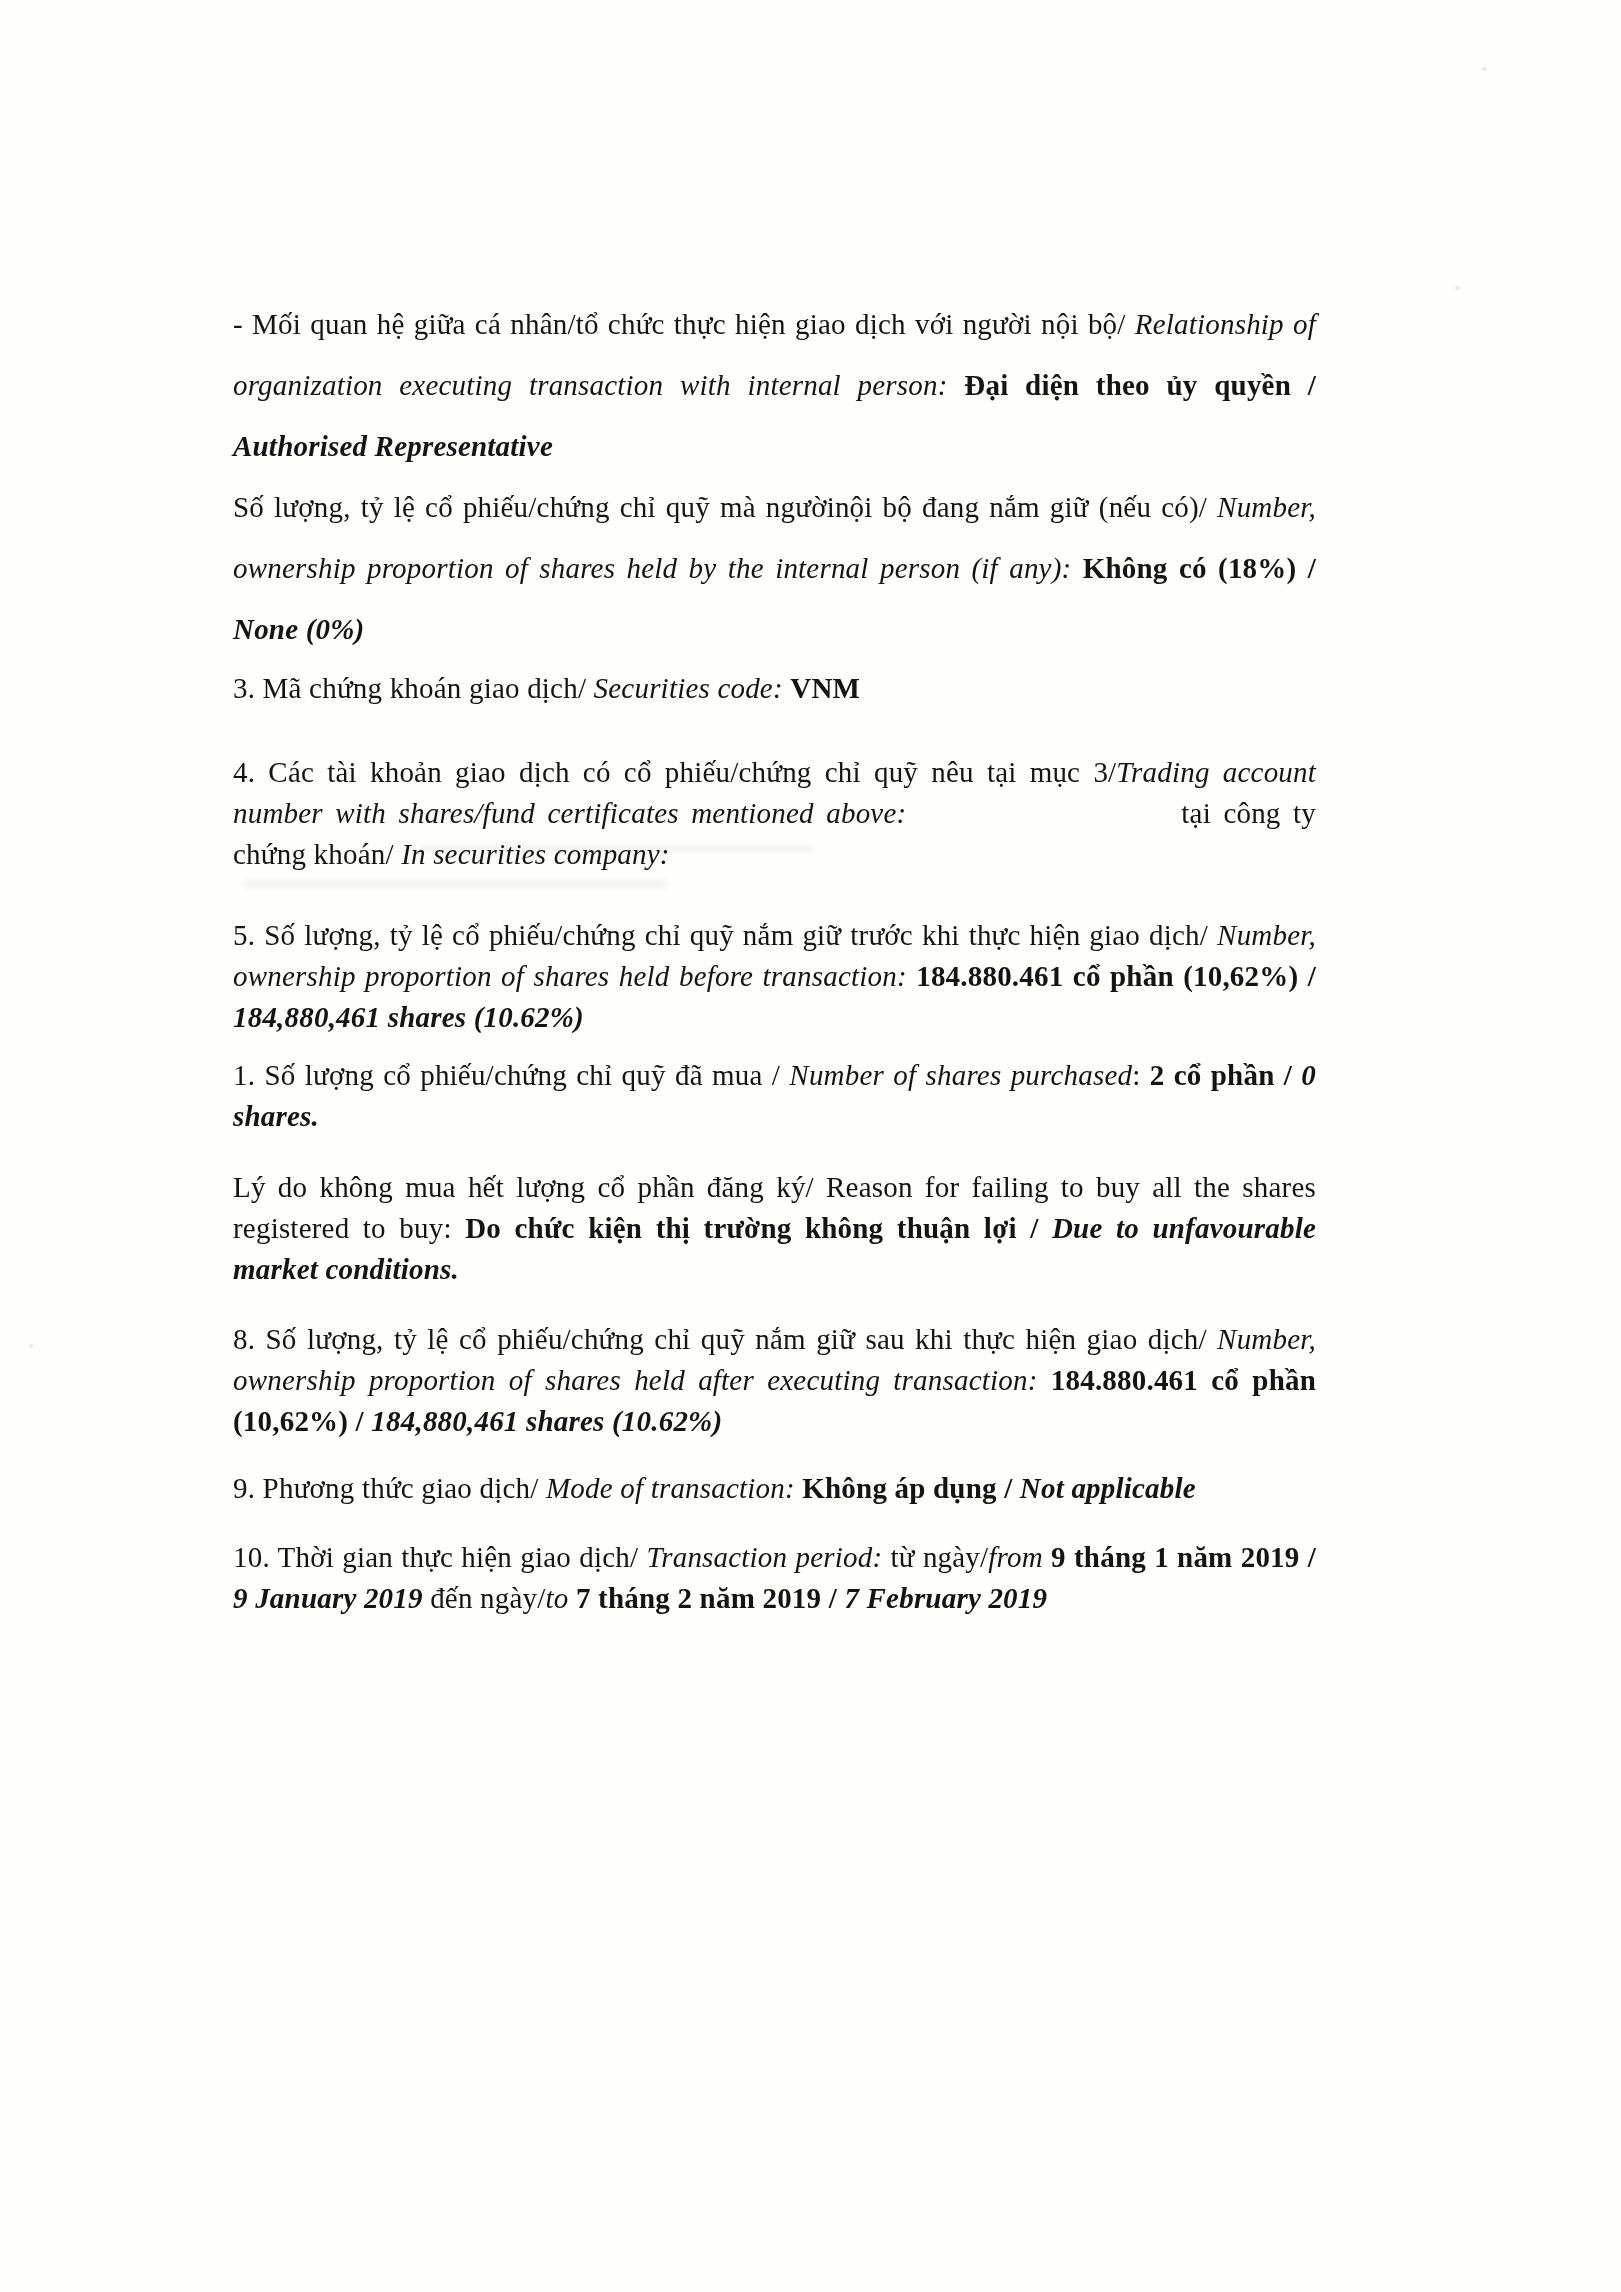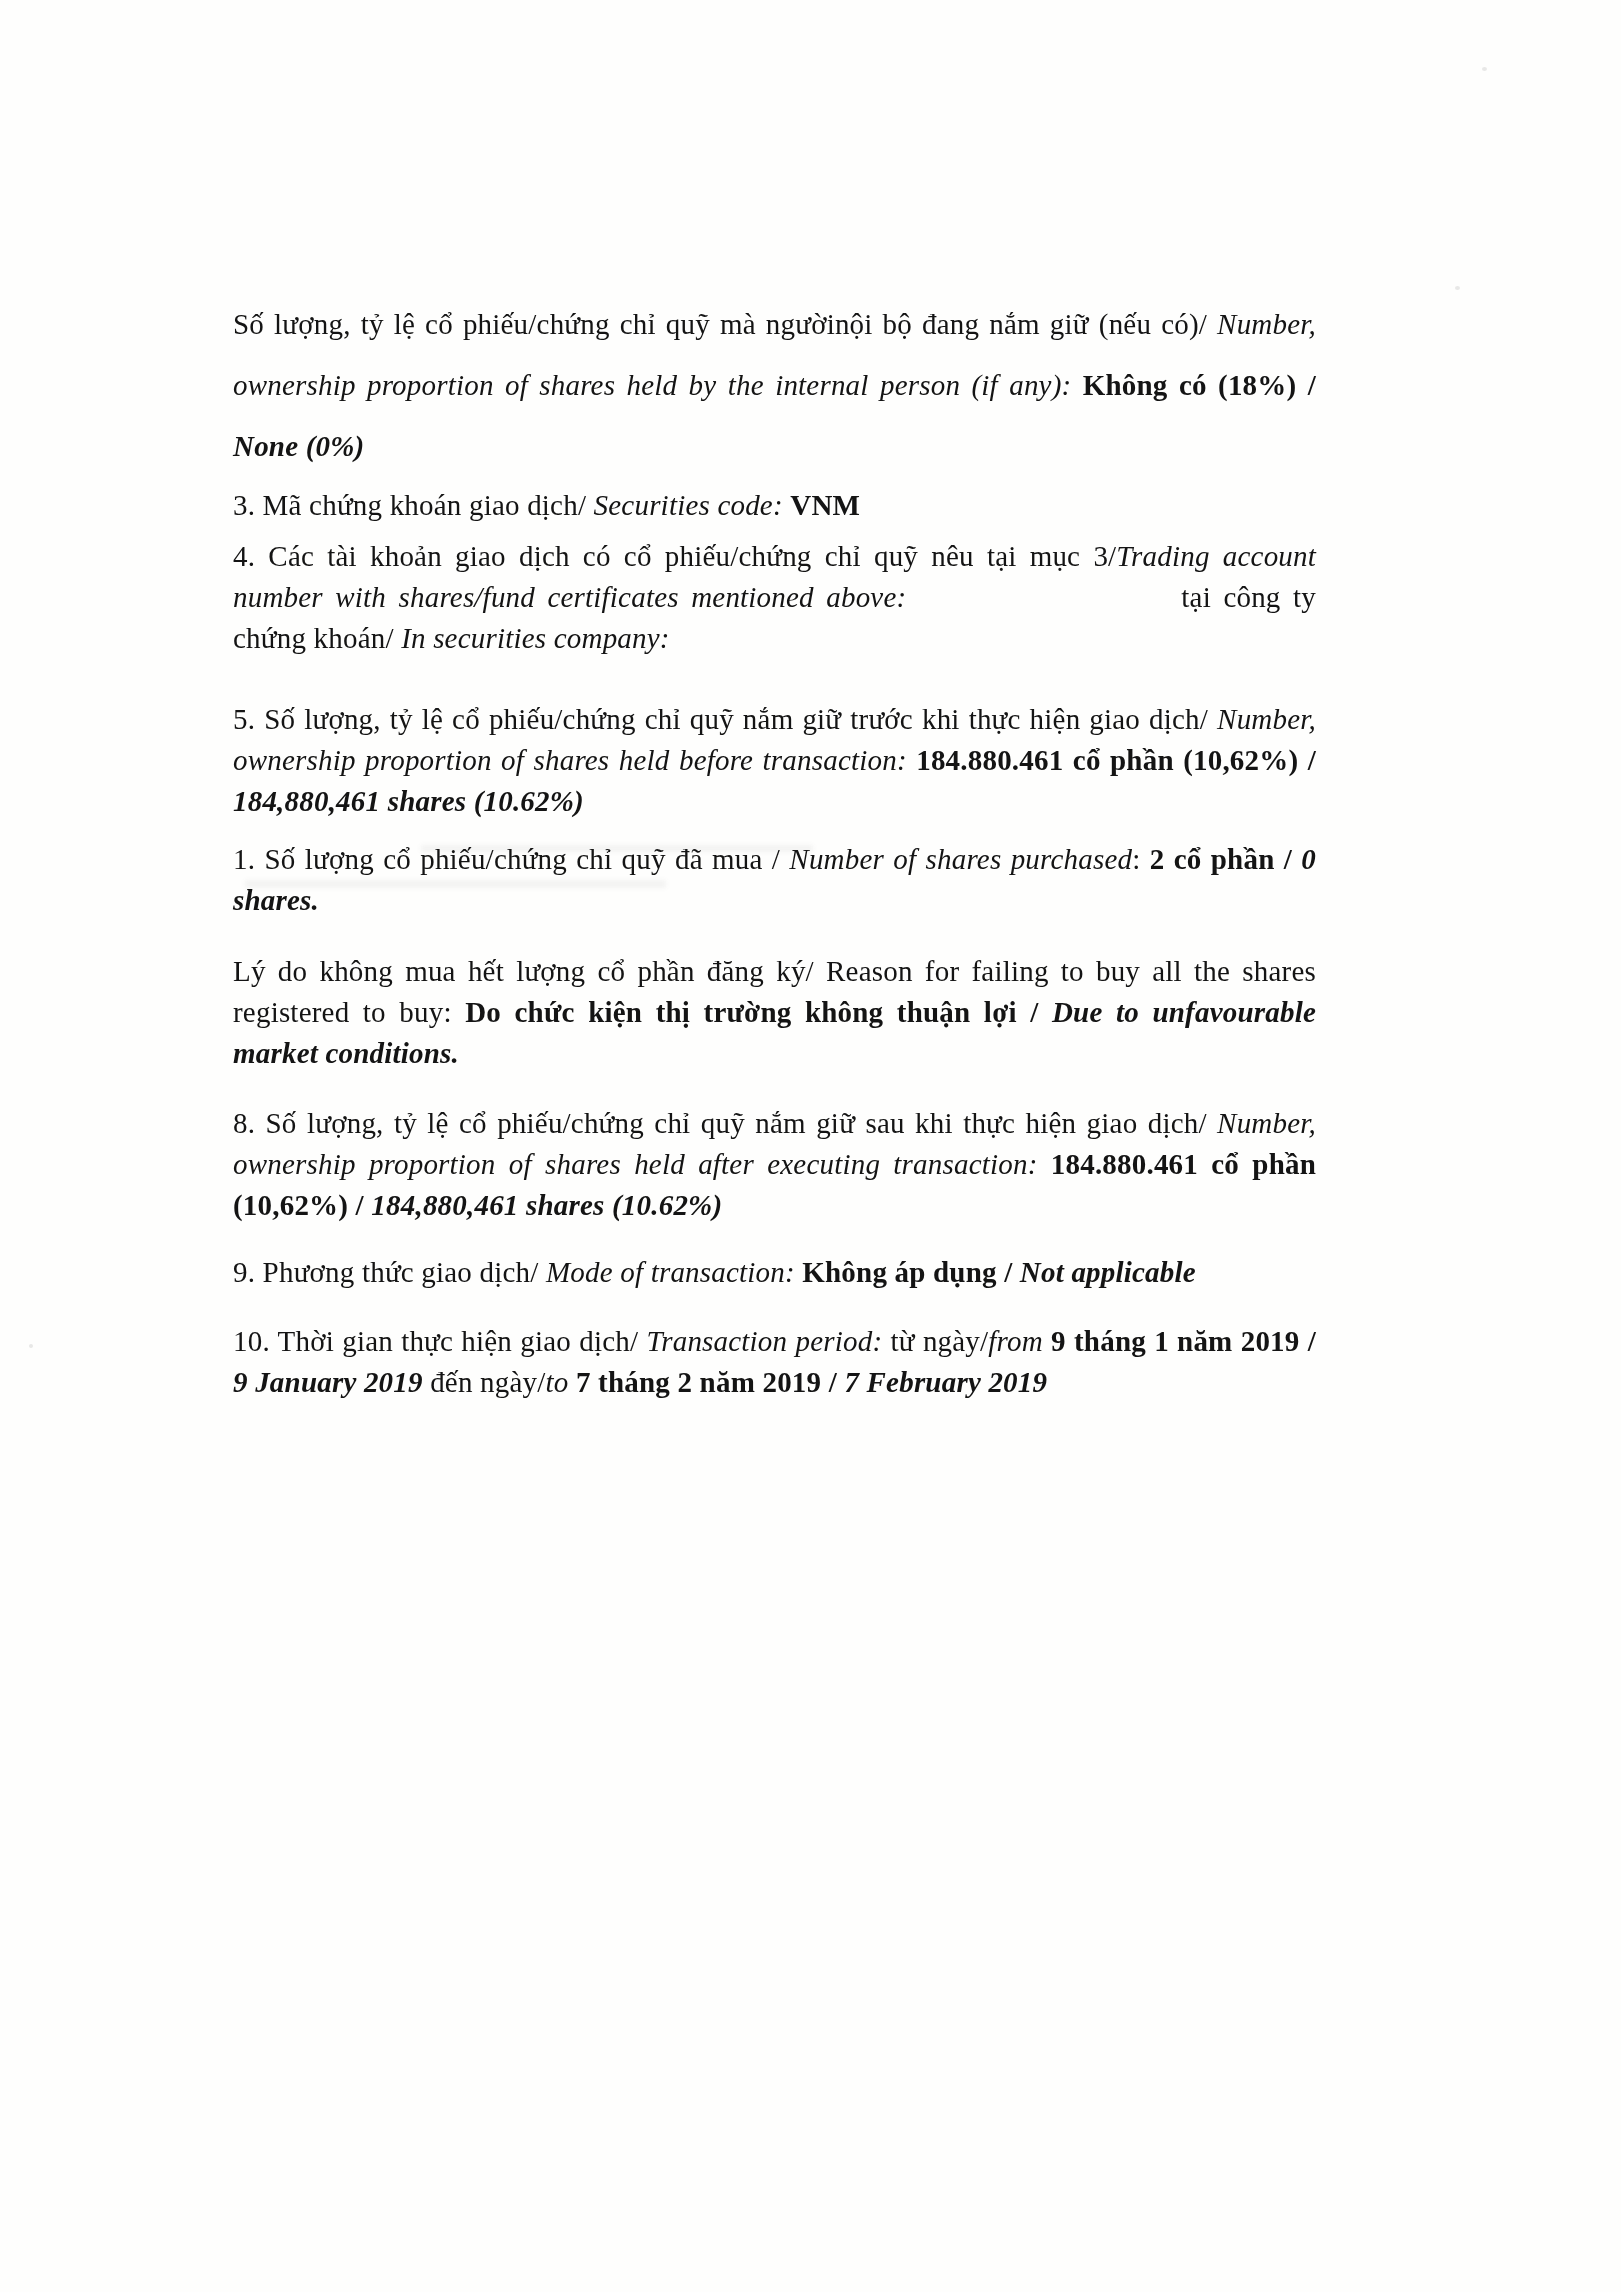--- a/index.html
+++ b/index.html
@@ -34,21 +34,21 @@
   
   .run-normal     { font-style: normal;  font-weight: normal; }
   .run-italic     { font-style: italic;  font-weight: normal; }
   .run-bold       { font-style: normal;  font-weight: bold; }
   .run-bolditalic { font-style: italic;  font-weight: bold; }
   .run-gap        { display: inline-block; width: 250px; }
 
   
   .para-relationship      { margin-bottom: 0; }
   .para-holding           { margin-bottom: 7.8px; }
-  .para-securities-code   { margin-bottom: 10px; }
+  .para-securities-code   { margin-bottom: 43px; }
   .para-trading-accounts  { margin-bottom: 40px; }
   .para-shares-before     { margin-bottom: 17px; }
   .para-shares-registered { margin-bottom: 24.5px; }
   .para-shares-purchased  { margin-bottom: 30px; }
   .para-reason            { margin-bottom: 29px; }
   .para-shares-after      { margin-bottom: 26.5px; }
   .para-mode              { margin-bottom: 28px; }
   .para-period            { margin-bottom: 0; }
 
   
@@ -66,20 +66,21 @@
     filter: blur(2px);
   }
   .smudge-1 { left: 421px; top: 845px; width: 392px; height: 6.9px; }
   .smudge-2 { left: 245px; top: 880px; width: 421px; height: 7.8px; }
 </style>
 </head>
 <body>
 
 <div class="page">
   <div class="text-block" id="doc">
+      <p class="para sp-wide para-relationship"><span class="run-normal">- Mối quan hệ giữa cá nhân/tổ chức thực hiện giao dịch với người nội bộ/ </span><span class="run-italic">Relationship of organization executing transaction with internal person: </span><span class="run-bold">Đại diện theo ủy quyền / </span><span class="run-bolditalic">Authorised Representative</span></p>
       <p class="para sp-wide para-holding"><span class="run-normal">Số lượng, tỷ lệ cổ phiếu/chứng chỉ quỹ mà ngườinội bộ đang nắm giữ (nếu có)/ </span><span class="run-italic">Number, ownership proportion of shares held by the internal person (if any): </span><span class="run-bold">Không có (18%) / </span><span class="run-bolditalic">None (0%)</span></p>
       <p class="para sp-single para-securities-code"><span class="run-normal">3. Mã chứng khoán giao dịch/ </span><span class="run-italic">Securities code: </span><span class="run-bold">VNM</span></p>
       <p class="para sp-single para-trading-accounts"><span class="run-normal">4. Các tài khoản giao dịch có cổ phiếu/chứng chỉ quỹ nêu tại mục 3/</span><span class="run-italic">Trading account number with shares/fund certificates mentioned above: </span><span class="run-gap"></span><span class="run-normal"> tại công ty chứng khoán/ </span><span class="run-italic">In securities company:</span></p>
       <p class="para sp-single para-shares-before"><span class="run-normal">5. Số lượng, tỷ lệ cổ phiếu/chứng chỉ quỹ nắm giữ trước khi thực hiện giao dịch/ </span><span class="run-italic">Number, ownership proportion of shares held before transaction: </span><span class="run-bold">184.880.461 cổ phần (10,62%) / </span><span class="run-bolditalic">184,880,461 shares (10.62%)</span></p>
       <p class="para sp-single para-shares-purchased"><span class="run-normal">1. Số lượng cổ phiếu/chứng chỉ quỹ đã mua / </span><span class="run-italic">Number of shares purchased</span><span class="run-normal">: </span><span class="run-bold">2 cổ phần / </span><span class="run-bolditalic">0 shares.</span></p>
       <p class="para sp-single para-reason"><span class="run-normal">Lý do không mua hết lượng cổ phần đăng ký/ Reason for failing to buy all the shares registered to buy: </span><span class="run-bold">Do chức kiện thị trường không thuận lợi / </span><span class="run-bolditalic">Due to unfavourable market conditions.</span></p>
       <p class="para sp-single para-shares-after"><span class="run-normal">8. Số lượng, tỷ lệ cổ phiếu/chứng chỉ quỹ nắm giữ sau khi thực hiện giao dịch/ </span><span class="run-italic">Number, ownership proportion of shares held after executing transaction: </span><span class="run-bold">184.880.461 cổ phần (10,62%) / </span><span class="run-bolditalic">184,880,461 shares (10.62%)</span></p>
       <p class="para sp-single para-mode"><span class="run-normal">9. Phương thức giao dịch/ </span><span class="run-italic">Mode of transaction: </span><span class="run-bold">Không áp dụng / </span><span class="run-bolditalic">Not applicable</span></p>
       <p class="para sp-single para-period"><span class="run-normal">10. Thời gian thực hiện giao dịch/ </span><span class="run-italic">Transaction period: </span><span class="run-normal">từ ngày/</span><span class="run-italic">from </span><span class="run-bold">9 tháng 1 năm 2019 / </span><span class="run-bolditalic">9 January 2019 </span><span class="run-normal">đến ngày/</span><span class="run-italic">to </span><span class="run-bold">7 tháng 2 năm 2019 / </span><span class="run-bolditalic">7 February 2019</span></p>
     </div>

